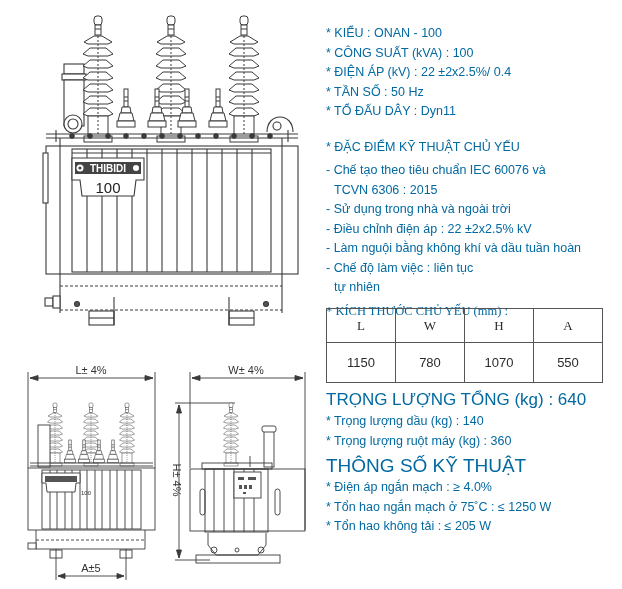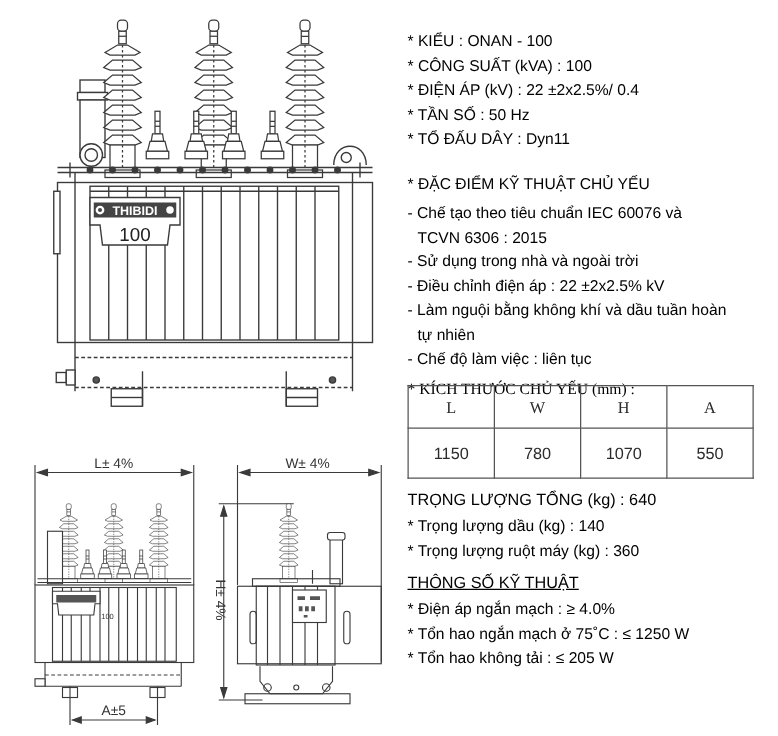--- a/index.html
+++ b/index.html
@@ -1,18 +1,18 @@
 <!DOCTYPE html>
 <html><head>
 <meta charset="utf-8">
 <style>
   html, body { margin:0; padding:0; background:#fff; }
   body { width:622px; height:589px; position:relative; overflow:hidden; font-family:"Liberation Sans", sans-serif; color:#2a2a2a; }
   .drawing { position:absolute; left:0; top:0; }
-  .spec { position:absolute; font-size:12.5px; line-height:19px; white-space:nowrap; color:#000000; }
+  .spec { position:absolute; font-size:12.5px; line-height:19px; white-space:nowrap; color:#0369a1; }
   .spec-line { height:19.5px; }
   .cont { padding-left:8px; }
   .section-h { font-size:12.5px; }
   .dim-table { position:absolute; left:326px; top:308px; border-collapse:collapse; }
   .dim-table td { border:1.3px solid #555; width:66px; text-align:center; font-size:13px; color:#2b2b2b; }
   .dim-table tr.hdr td { height:31px; font-family:"Liberation Serif", serif; font-size:13px; }
   .dim-table tr.val td { height:37px; }
   svg text { font-family:"Liberation Sans", sans-serif; }
 </style>
 </head>
@@ -251,22 +251,22 @@
   <div class="spec-line">* TỔ ĐẤU DÂY :  Dyn11</div>
   <div class="spec-line" style="margin-top:16px;">* ĐẶC ĐIỂM KỸ THUẬT CHỦ YẾU</div>
 </div>
 
 <div class="spec" style="left:326px; top:161px;">
   <div class="spec-line">- Chế tạo theo tiêu chuẩn IEC 60076 và</div>
   <div class="spec-line cont">TCVN 6306 : 2015</div>
   <div class="spec-line">- Sử dụng trong nhà và ngoài trời</div>
   <div class="spec-line">- Điều chỉnh điện áp :  22 ±2x2.5% kV</div>
   <div class="spec-line">- Làm nguội bằng không khí và dầu tuần hoàn</div>
+  <div class="spec-line">- Chế độ làm việc : liên tục</div>
   <div class="spec-line cont">tự nhiên</div>
-  <div class="spec-line">- Chế độ làm việc : liên tục</div>
   <div class="spec-line" style="margin-top:4px;font-family:Liberation Serif, serif;">* KÍCH THƯỚC CHỦ YẾU (mm) :</div>
 </div>
 
 <table class="dim-table">
   <tbody>
       <tr class="hdr">
     <td>L</td>
     <td>W</td>
     <td>H</td>
     <td>A</td>
@@ -274,23 +274,23 @@
   <tr class="val">
     <td>1150</td>
     <td>780</td>
     <td>1070</td>
     <td>550</td>
   </tr>
 </tbody>
   </table>
 
 <div class="spec" style="left:326px; top:390px;">
-  <div class="spec-line section-h" style="font-size:13px; height:22px;">TRỌNG LƯỢNG TỔNG (kg) :  640</div>
+  <div class="spec-line section-h" style="font-size:17px; height:22px;">TRỌNG LƯỢNG TỔNG (kg) :  640</div>
   <div class="spec-line">* Trọng lượng dầu (kg) : 140</div>
   <div class="spec-line">* Trọng lượng ruột máy (kg) :  360</div>
 </div>
 
 <div class="spec" style="left:326px; top:456px;">
-  <div class="spec-line section-h" style="font-size:13px; height:22px;text-decoration:underline;">THÔNG SỐ KỸ THUẬT</div>
+  <div class="spec-line section-h" style="font-size:19px; height:22px;">THÔNG SỐ KỸ THUẬT</div>
   <div class="spec-line">* Điện áp ngắn mạch :  ≥  4.0%</div>
   <div class="spec-line">* Tổn hao ngắn mạch ở 75˚C : ≤ 1250 W</div>
   <div class="spec-line">* Tổn hao không tải :  ≤ 205 W</div>
 </div>
 
 </body></html>

